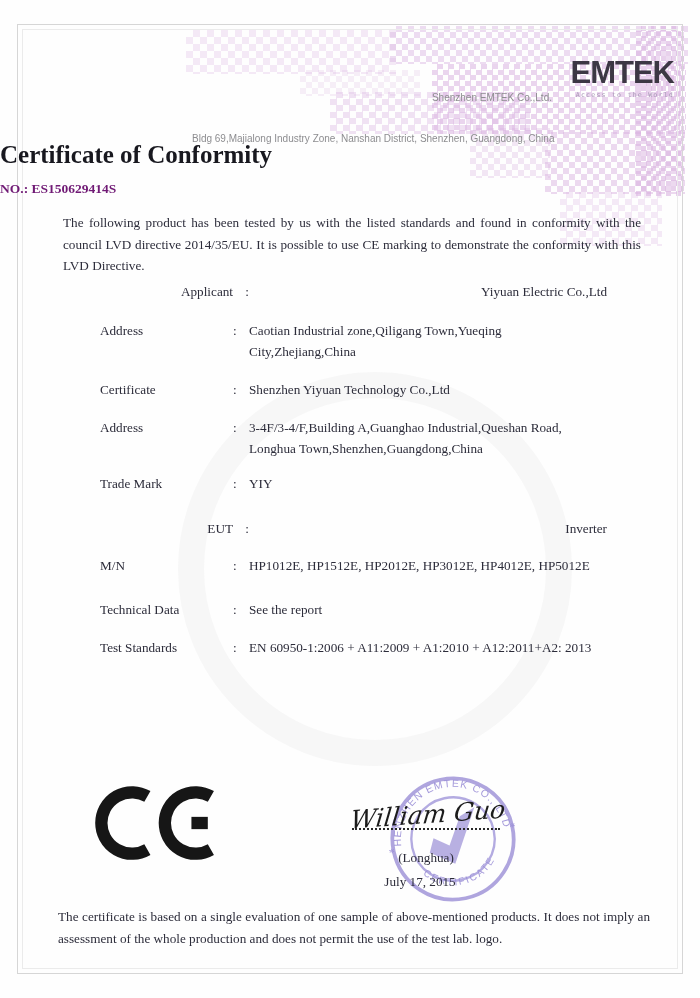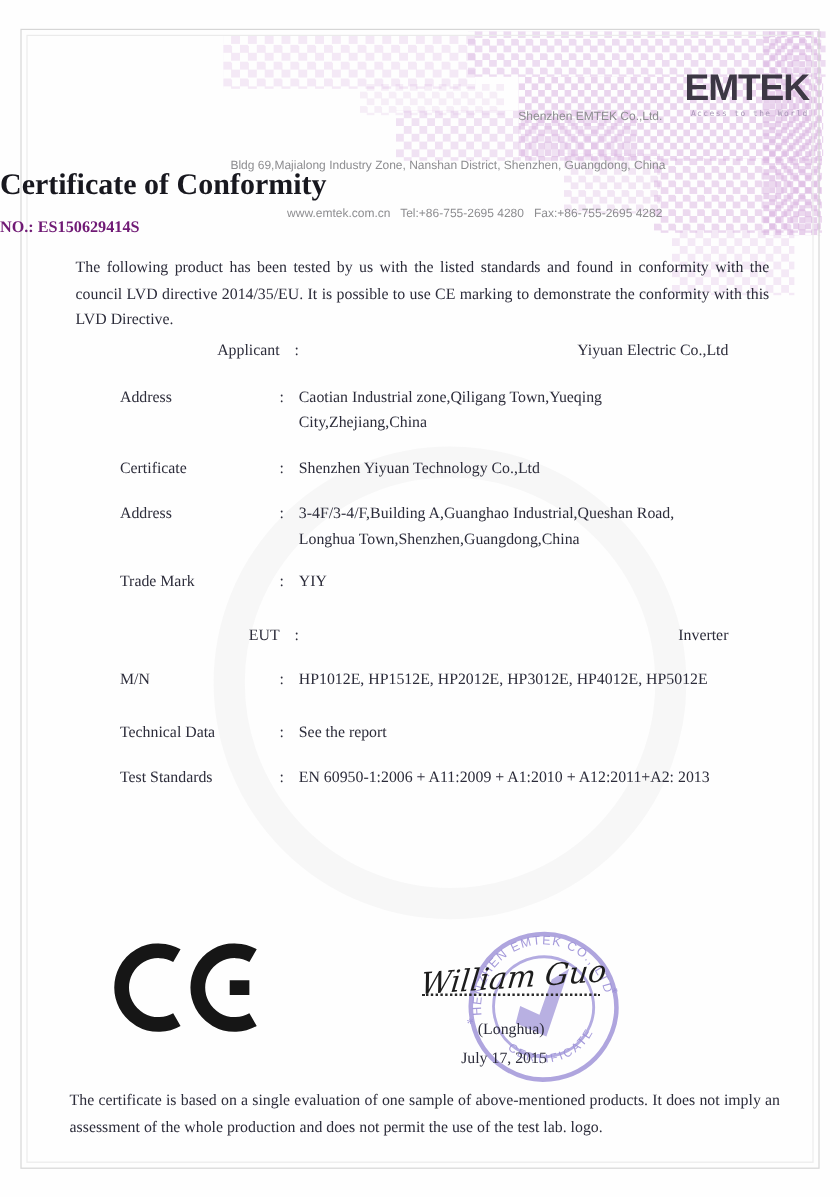--- a/index.html
+++ b/index.html
@@ -85,21 +85,20 @@
   <div class="mosaic" style="left:300px;top:70px;width:120px;height:26px;opacity:.22;"></div>
 
   <div class="frame-outer"></div>
   <div class="frame-inner"></div>
 
   <div class="watermark"></div>
 
   <div class="header-contact">
     <div>Shenzhen EMTEK Co.,Ltd.</div>
     <div>Bldg 69,Majialong Industry Zone, Nanshan District, Shenzhen, Guangdong, China</div>
-    <div>www.emtek.com.cn   Tel:+86-755-2695 4280   Fax:+86-755-2695 4282</div>
   </div>
 
   <div class="logo">
     <div class="logo-text">EMTEK</div>
     <div class="logo-tagline">Access to the World</div>
   </div>
 
   <div class="title">Certificate of Conformity</div>
   <div class="cert-no">NO.: ES150629414S</div>
 

